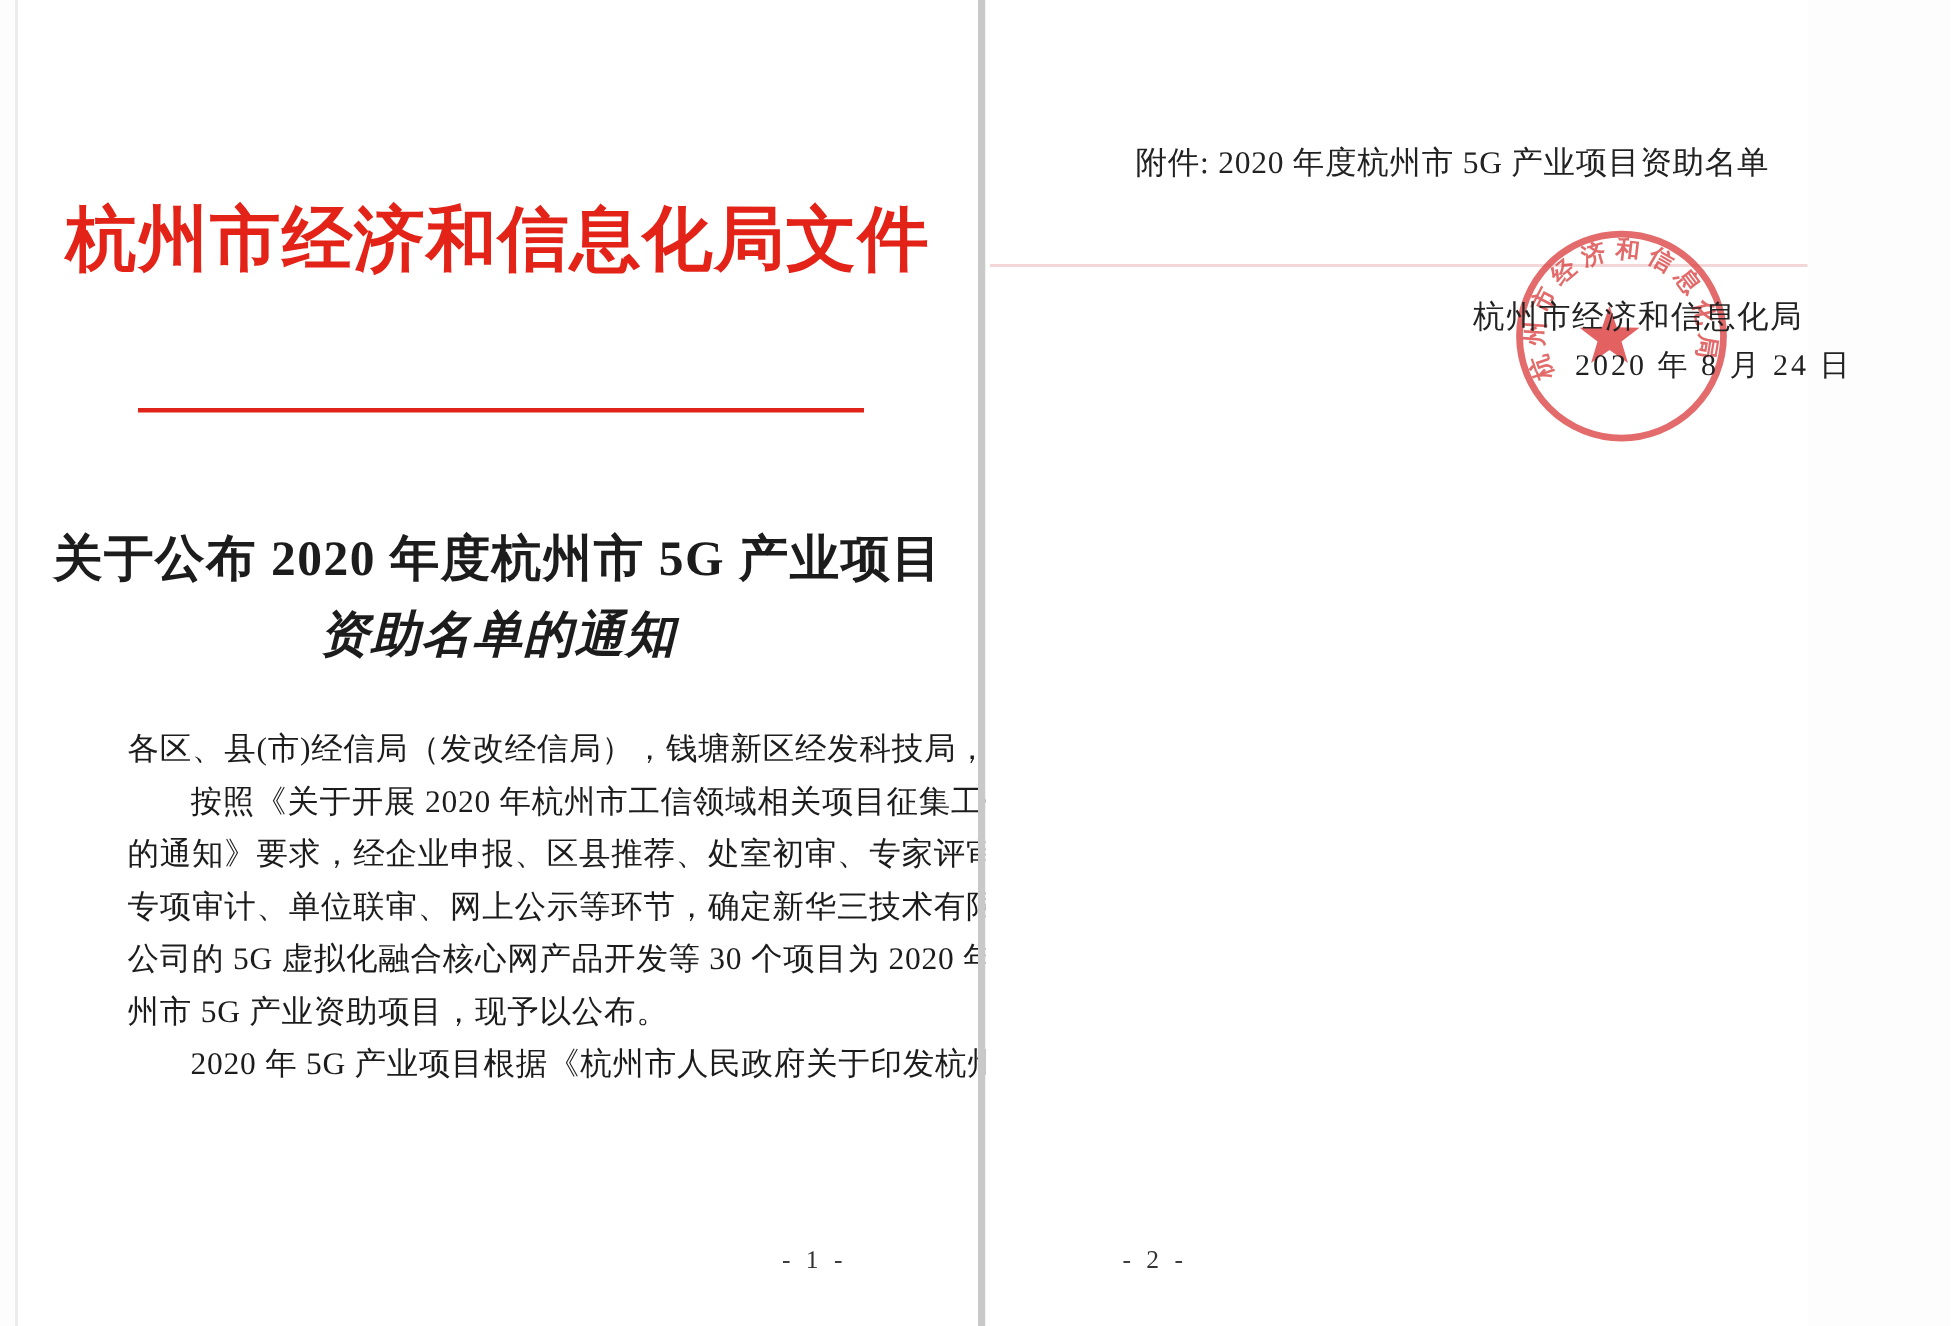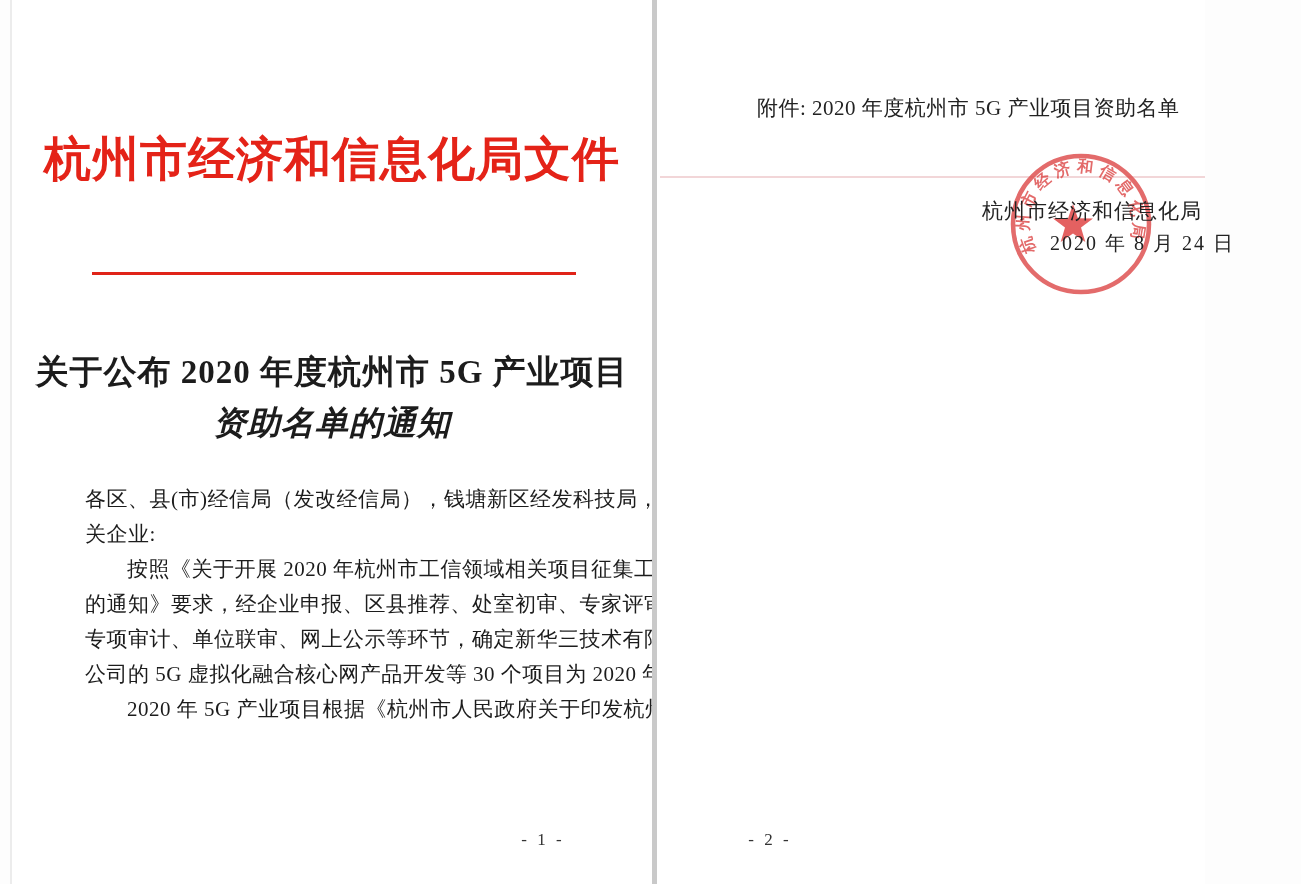--- a/index.html
+++ b/index.html
@@ -158,25 +158,25 @@
 
 
     <div class="red-rule"></div>
 
     <div class="doc-title line1">关于公布 2020 年度杭州市 5G 产业项目</div>
 
     <div class="doc-title line2">资助名单的通知</div>
 
     <div class="body-block">
       <div class="body-line">各区、县(市)经信局（发改经信局），钱塘新区经发科技局，有</div>
-      <div class="body-line">关企业:</div>
       <div class="body-line indent">按照《关于开展 2020 年杭州市工信领域相关项目征集工作</div>
       <div class="body-line">的通知》要求，经企业申报、区县推荐、处室初审、专家评审、</div>
       <div class="body-line">专项审计、单位联审、网上公示等环节，确定新华三技术有限</div>
       <div class="body-line">公司的 5G 虚拟化融合核心网产品开发等 30 个项目为 2020 年杭</div>
+      <div class="body-line">州市 5G 产业资助项目，现予以公布。</div>
       <div class="body-line indent">2020 年 5G 产业项目根据《杭州市人民政府关于印发杭州</div>
     </div>
 
     <div class="page-number n1">- 1 -</div>
   </div>
 
   <div class="gutter"></div>
 
   <div class="page page-right">
 

